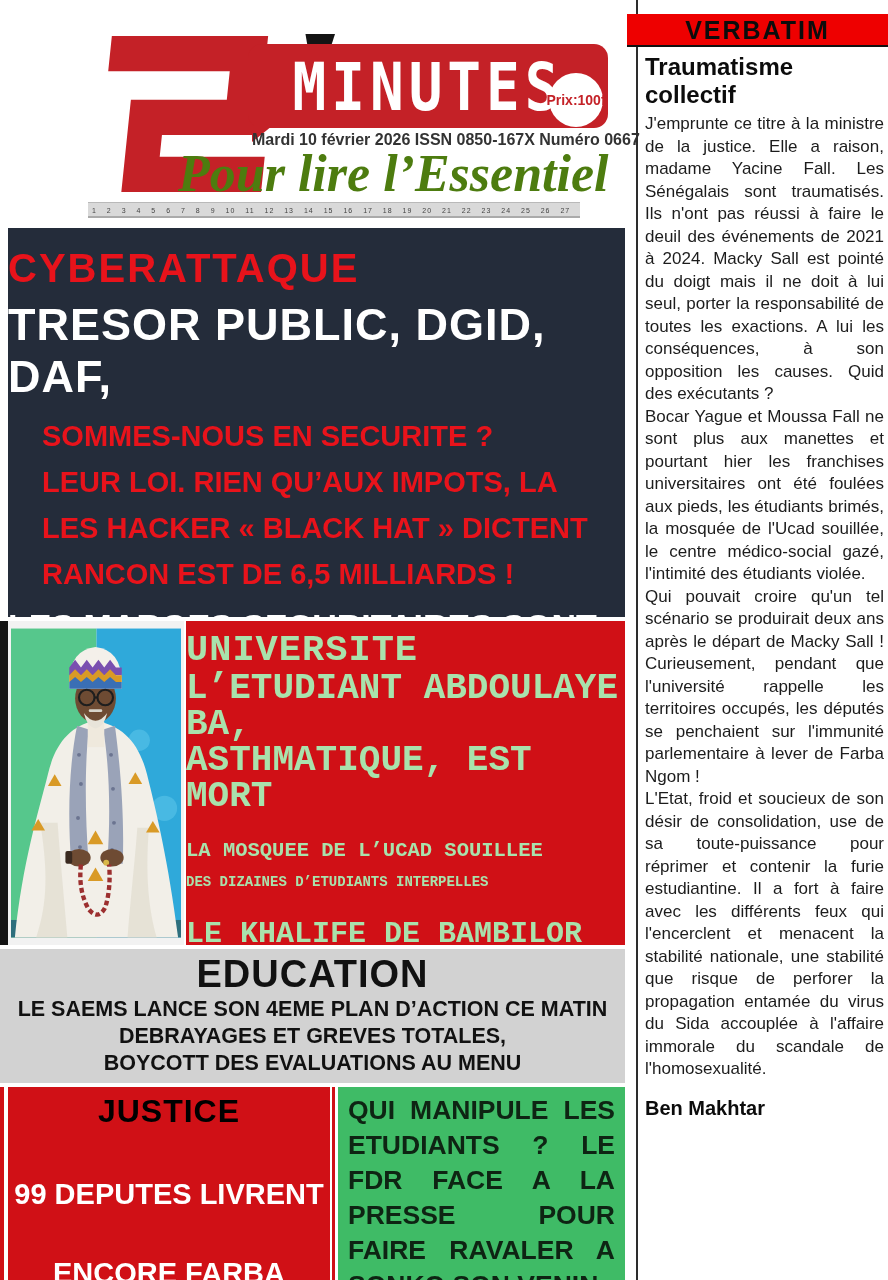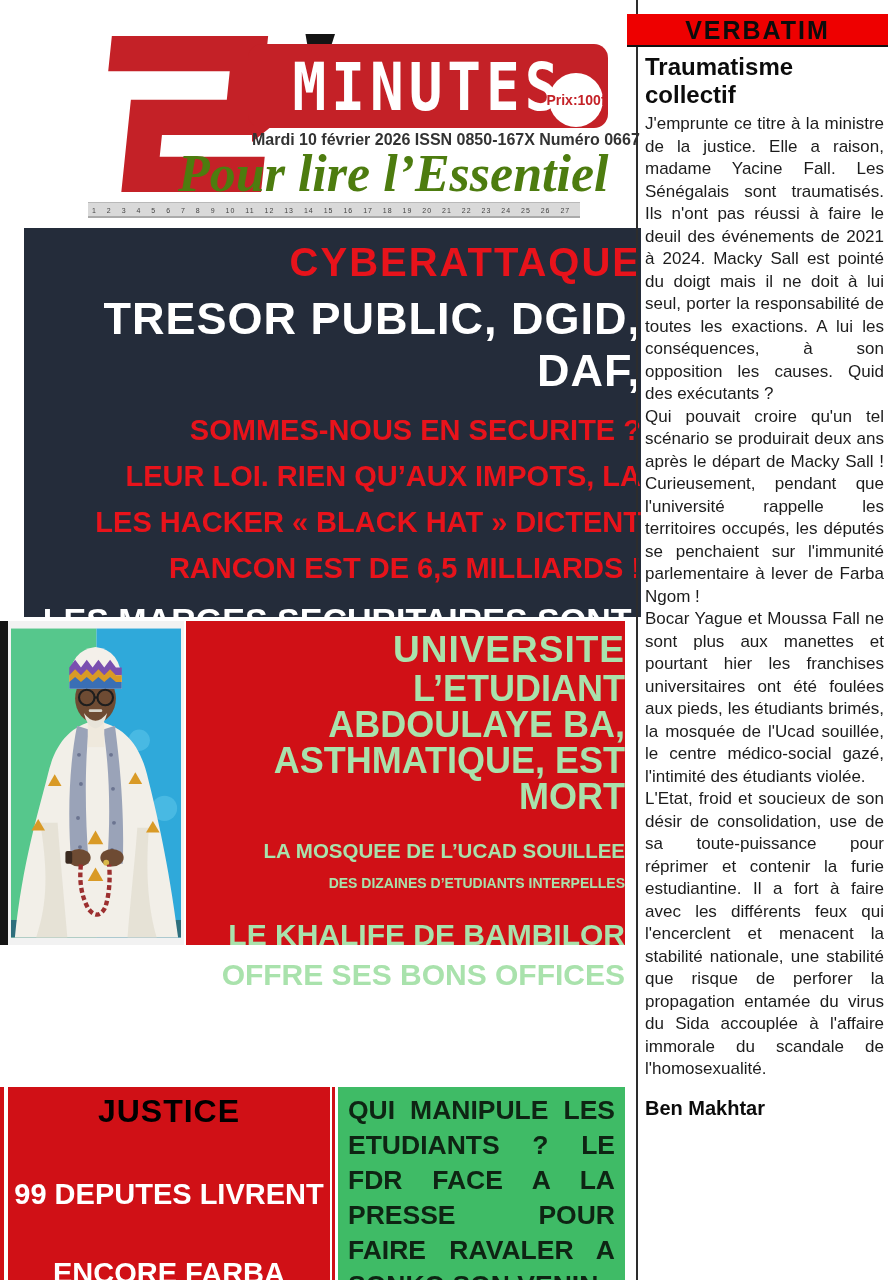--- a/index.html
+++ b/index.html
@@ -42,38 +42,38 @@
     color:#4d7c0f;white-space:nowrap;
   }
   .ruler-strip{
     position:absolute;left:88px;top:202px;width:492px;height:16px;background:#d9d9d9;
     border-top:1px solid #b9b9b9;border-bottom:2px solid #aaaaaa;
     font-size:7px;color:#444;letter-spacing:1px;word-spacing:7px;overflow:hidden;
     line-height:15px;padding-left:4px;box-sizing:border-box;white-space:nowrap;
   }
   
   .headline-box{
-    position:absolute;left:24px;top:228px;width:617px;height:389px;background:#242c3a;
-    text-align:right;padding-top:12px;box-sizing:border-box;
+    position:absolute;left:8px;top:228px;width:617px;height:389px;background:#242c3a;
+    text-align:left;padding-top:18px;box-sizing:border-box;
   }
   .kicker{font-size:40px;font-weight:bold;color:#e8131b;letter-spacing:2px;}
   .headline-main{font-size:45px;font-weight:bold;color:#ffffff;letter-spacing:1px;margin-top:8px;}
   .headline-red{font-size:29px;font-weight:bold;color:#e8131b;line-height:46px;}
   .headline-red-group{margin-top:10px;margin-left:34px;}
   .headline-white{font-size:34px;font-weight:bold;color:#ffffff;line-height:50px;}
   .headline-white-group{margin-top:4px;}
   
   .photo-frame{
     position:absolute;left:0;top:621px;width:184px;height:324px;background:#f2f2f2;
     border-left:8px solid #141414;box-sizing:border-box;padding:3px;
   }
   .photo-frame svg{display:block;width:100%;height:100%;}
   .universite-box{
     position:absolute;left:186px;top:621px;width:439px;height:324px;background:#d01016;
-    color:#a9e2ac;text-align:right;padding-top:8px;box-sizing:border-box;
+    color:#a9e2ac;text-align:left;padding-top:8px;box-sizing:border-box;font-family:Liberation Mono, monospace;
   }
   .universite-title{font-size:37px;font-weight:bold;letter-spacing:1px;}
   .universite-line{font-size:36px;font-weight:bold;line-height:36px;}
   .universite-item2{font-size:20.5px;font-weight:bold;margin-top:24px;}
   .universite-item3{font-size:14px;font-weight:bold;margin-top:12px;}
   .universite-item4{font-size:30px;font-weight:bold;line-height:40px;margin-top:24px;}
   
   .education-box{
     position:absolute;left:0;top:949px;width:625px;height:134px;background:#d2d2d2;
     color:#111;text-align:center;padding-top:4px;box-sizing:border-box;
@@ -211,20 +211,26 @@
     <div class="universite-line">L’ETUDIANT ABDOULAYE BA,</div>
     <div class="universite-line">ASTHMATIQUE, EST MORT</div>
     <div class="universite-item2">LA MOSQUEE DE L’UCAD SOUILLEE</div>
     <div class="universite-item3">DES DIZAINES D’ETUDIANTS INTERPELLES</div>
     <div class="universite-item4">
       <div>LE KHALIFE DE BAMBILOR</div>
       <div>OFFRE SES BONS OFFICES</div>
     </div>
   </div>
 
+  <div class="education-box">
+    <div class="education-title">EDUCATION</div>
+    <div class="education-line">LE SAEMS LANCE SON 4EME PLAN D’ACTION CE MATIN</div>
+    <div class="education-line">DEBRAYAGES ET GREVES TOTALES,</div>
+    <div class="education-line">BOYCOTT DES EVALUATIONS AU MENU</div>
+  </div>
 
   <div class="left-edge-line"></div>
 
   <div class="justice-box">
     <div class="justice-title">JUSTICE</div>
     <div class="justice-lines">
       <div class="justice-line">99 DEPUTES LIVRENT</div>
       <div class="justice-line">ENCORE FARBA NGOM</div>
     </div>
   </div>
@@ -237,20 +243,20 @@
 
   <div class="col-rule"></div>
 
   <div class="right-col">
     <div class="verbatim-band">
       <span>VERBATIM</span>
     </div>
     <div class="verbatim-heading">Traumatisme collectif</div>
     <div class="verbatim-body">
       <p>J'emprunte ce titre à la ministre de la justice. Elle a raison, madame Yacine Fall. Les Sénégalais sont traumatisés. Ils n'ont pas réussi à faire le deuil des événements de 2021 à 2024. Macky Sall est pointé du doigt mais il ne doit à lui seul, porter la responsabilité de toutes les exactions. A lui les conséquences, à son opposition les causes. Quid des exécutants ?</p>
+      <p>Bocar Yague et Moussa Fall ne sont plus aux manettes et pourtant hier les franchises universitaires ont été foulées aux pieds, les étudiants brimés, la mosquée de l'Ucad souillée, le centre médico-social gazé, l'intimité des étudiants violée.</p>
       <p>Qui pouvait croire qu'un tel scénario se produirait deux ans après le départ de Macky Sall ! Curieusement, pendant que l'université rappelle les territoires occupés, les députés se penchaient sur l'immunité parlementaire à lever de Farba Ngom !</p>
-      <p>Bocar Yague et Moussa Fall ne sont plus aux manettes et pourtant hier les franchises universitaires ont été foulées aux pieds, les étudiants brimés, la mosquée de l'Ucad souillée, le centre médico-social gazé, l'intimité des étudiants violée.</p>
       <p>L'Etat, froid et soucieux de son désir de consolidation, use de sa toute-puissance pour réprimer et contenir la furie estudiantine. Il a fort à faire avec les différents feux qui l'encerclent et menacent la stabilité nationale, une stabilité que risque de perforer la propagation entamée du virus du Sida accouplée à l'affaire immorale du scandale de l'homosexualité.</p>
     </div>
     <div class="verbatim-signature">Ben Makhtar</div>
   </div>
 
 </div>
 
 </body></html>

